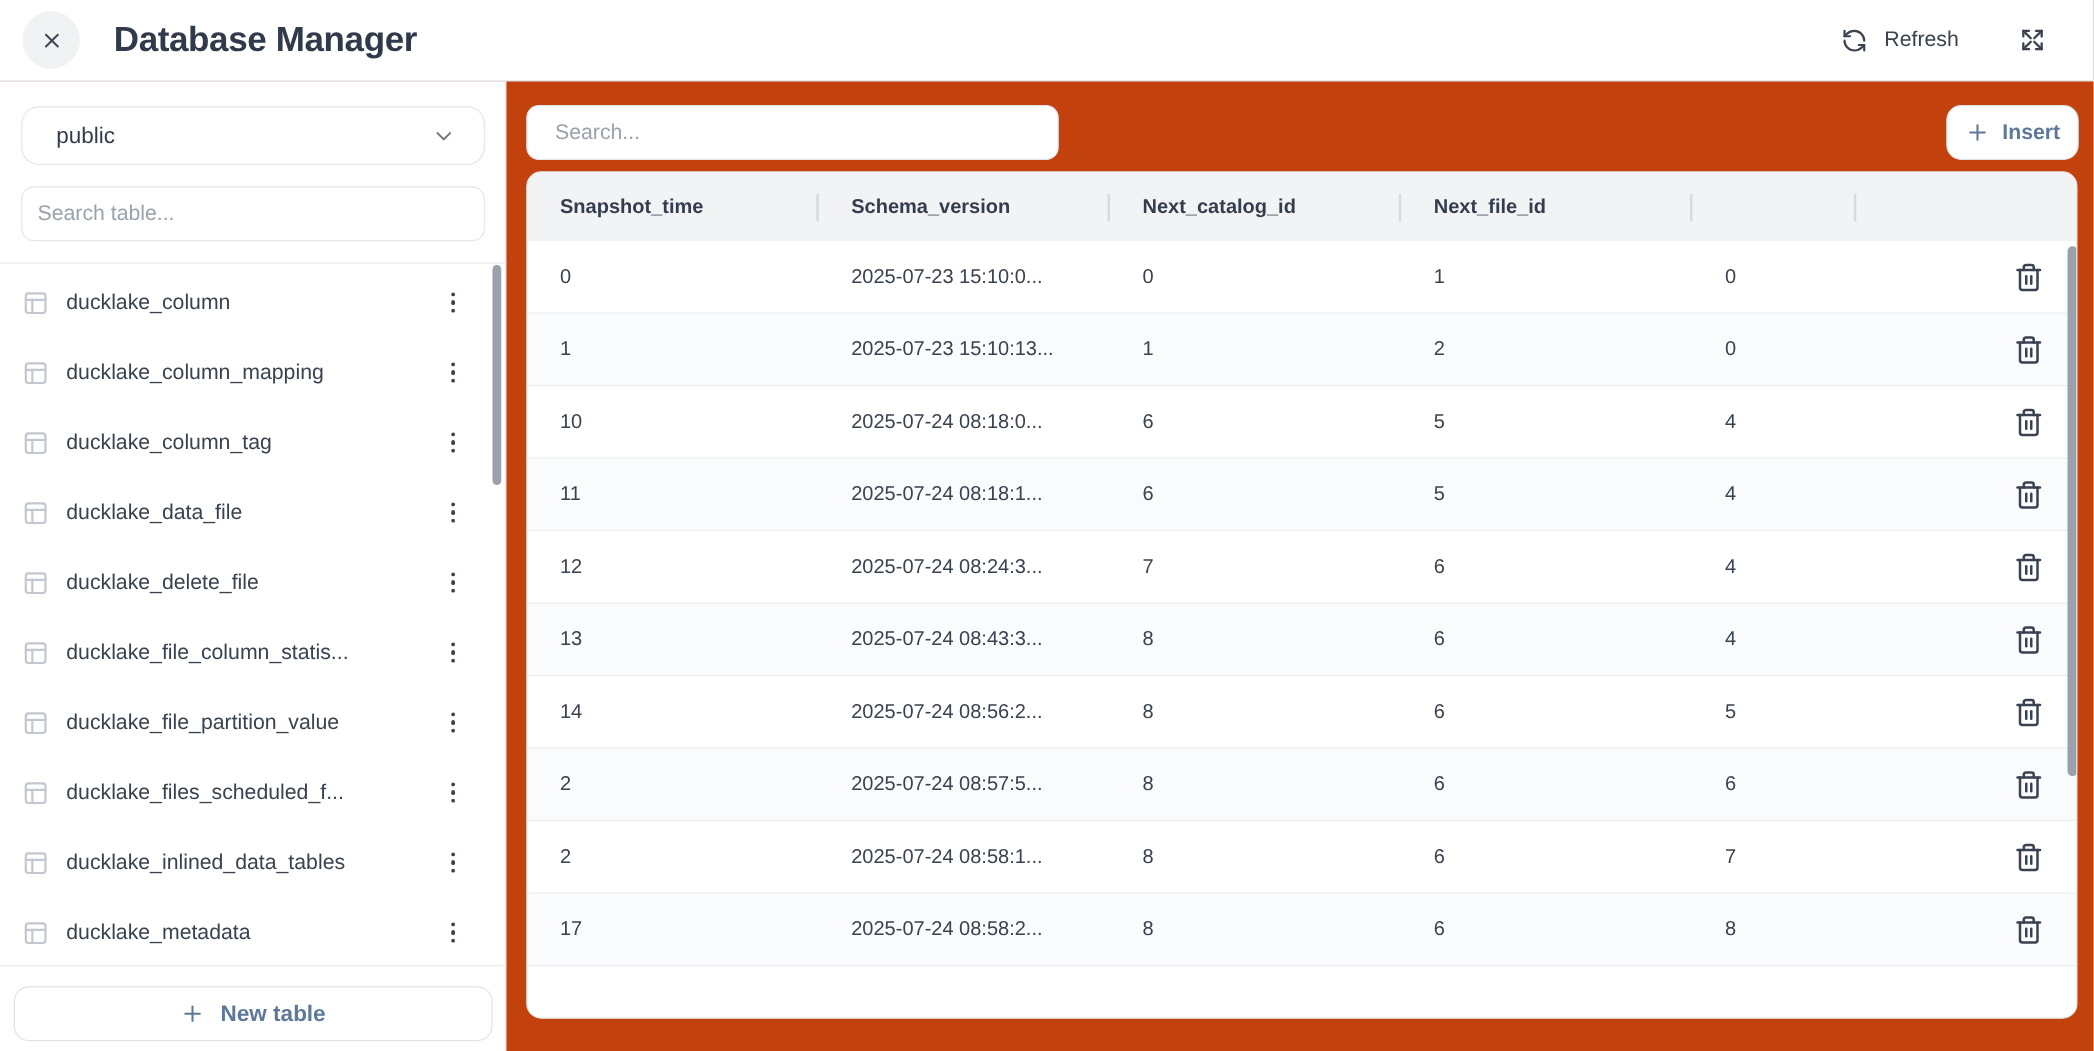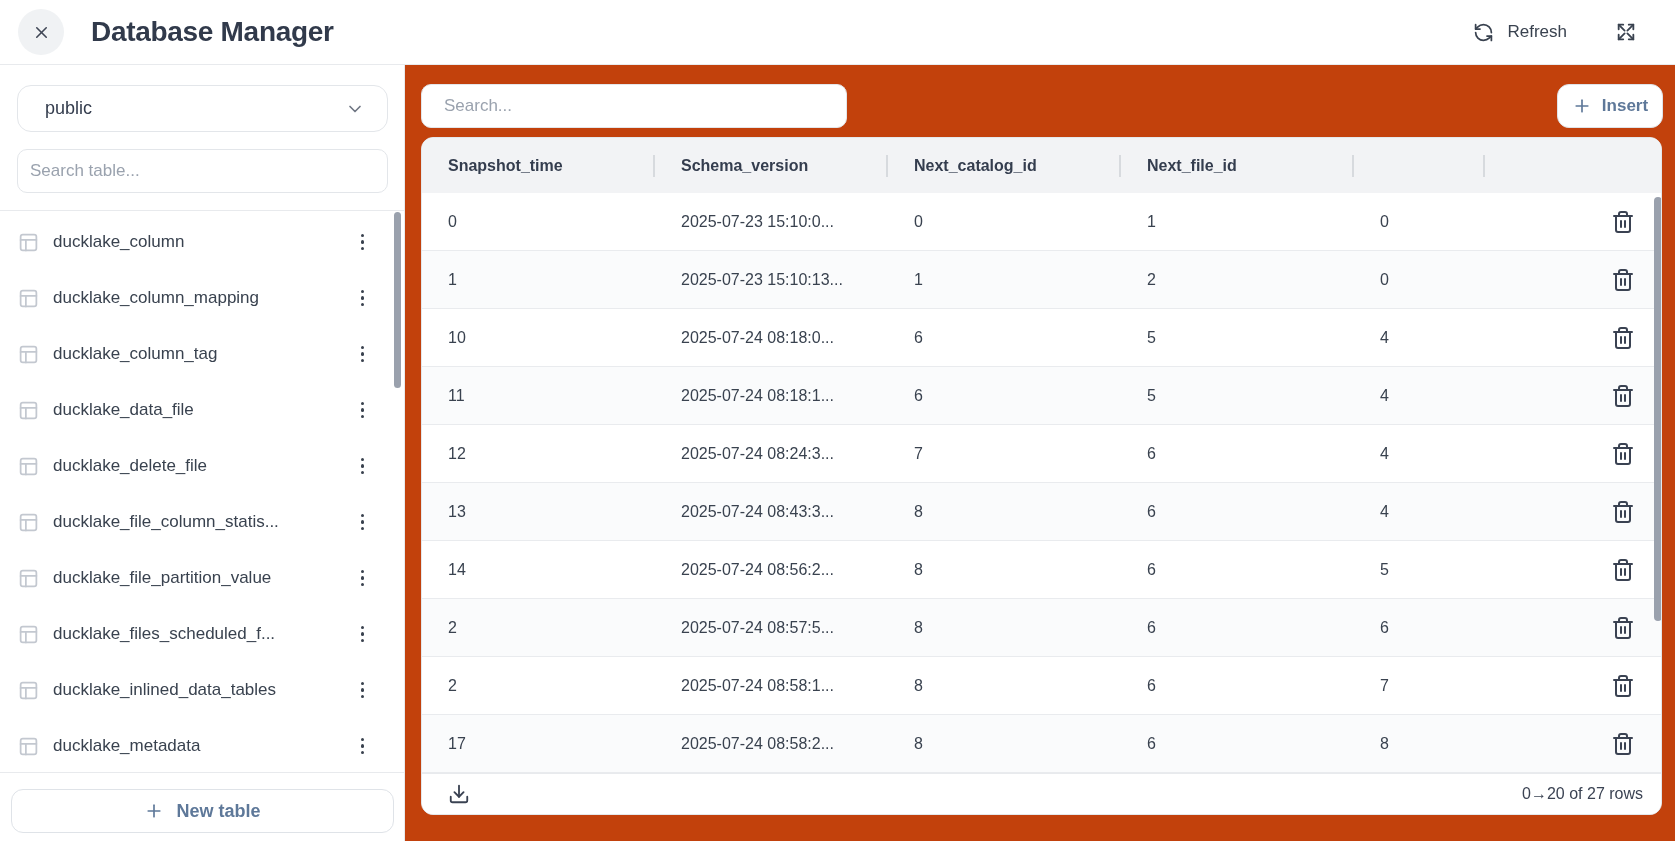--- a/index.html
+++ b/index.html
@@ -557,27 +557,15 @@
                 </svg>
               </span>
             </button>
           </div>
         </div>
 
     </div>
 
     <div class="table-scrollbar"></div>
 
-    <div class="tfooter">
-      <button class="download-btn">
-        <span>
-          <svg width="22" height="22" viewBox="0 0 24 24" fill="none" stroke="#3a4252" stroke-width="2" stroke-linecap="round" stroke-linejoin="round">
-              <path d="M21 15v4a2 2 0 0 1-2 2H5a2 2 0 0 1-2-2v-4"></path>
-              <path d="m7 10 5 5 5-5"></path>
-              <path d="M12 15V3"></path>
-            </svg>
-        </span>
-      </button>
-      <span class="rows-info">0→20 of 27 rows</span>
-    </div>
   </div>
 
 </div>
 
 </body></html>

